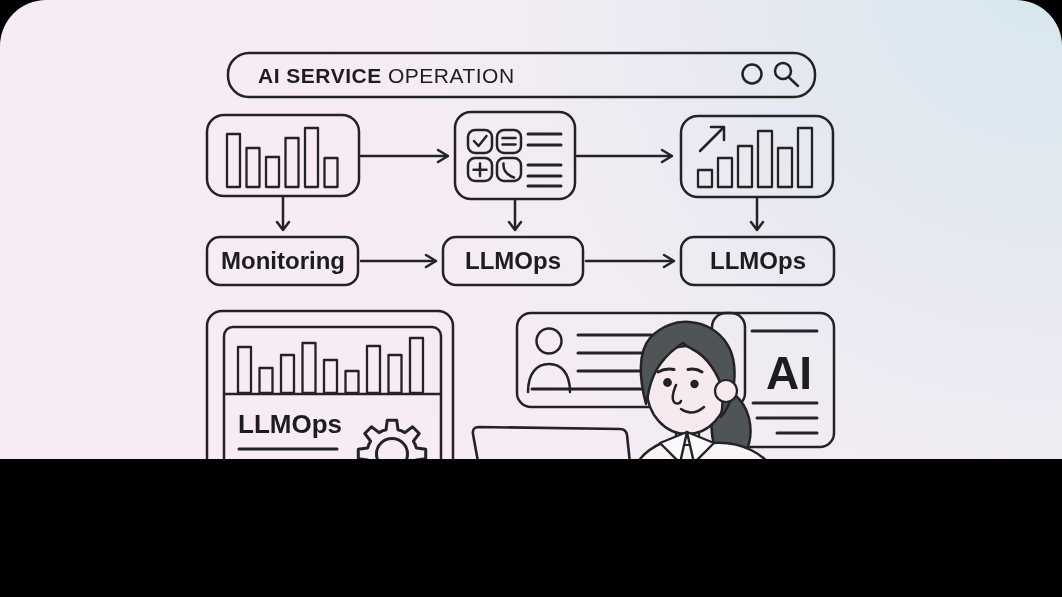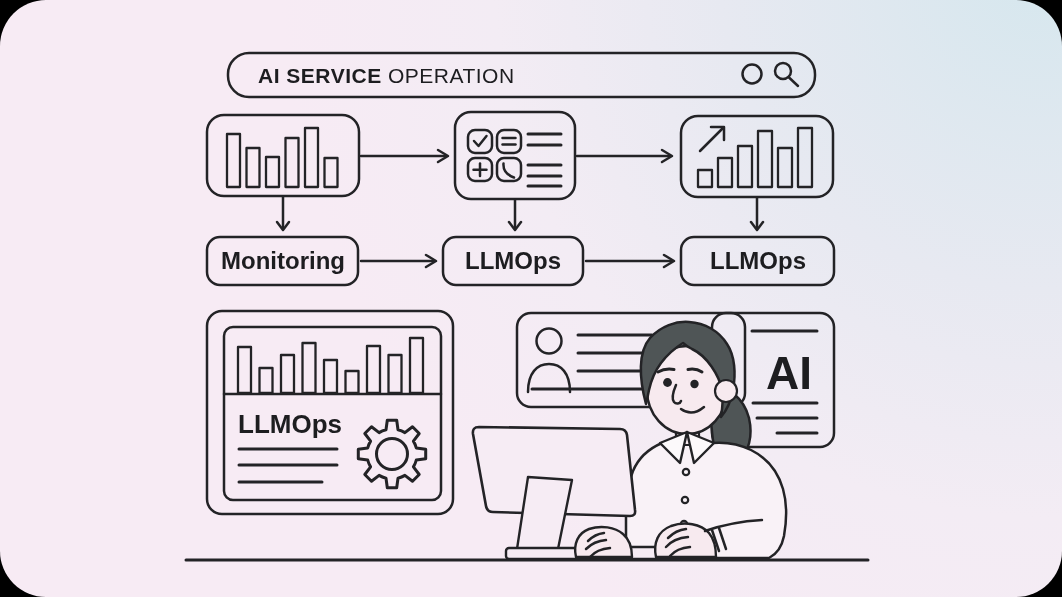--- a/index.html
+++ b/index.html
@@ -1,16 +1,16 @@
 <!DOCTYPE html>
 <html><head>
 <meta charset="utf-8">
 <style>
   html,body{margin:0;padding:0;background:#000;}
-  .stage{width:1062px;height:597px;position:relative;}
+  .stage{width:1062px;height:459px;position:relative;}
   svg{display:block;}
   .ln{fill:none;stroke:#232326;stroke-width:2.5;stroke-linecap:round;stroke-linejoin:round;}
   .thick{fill:none;stroke:#232326;stroke-width:3;stroke-linecap:round;stroke-linejoin:round;}
   .bars rect{fill:none;stroke:#232326;stroke-width:2.3;stroke-linejoin:round;}
   .cardline{stroke:#232326;stroke-width:3;stroke-linecap:round;}
   text{font-family:"Liberation Sans","DejaVu Sans",sans-serif;fill:#1d1d20;}
   .label{font-size:24px;font-weight:600;}
   .dashlabel{font-size:26px;font-weight:600;}
   .ailabel{font-size:46px;font-weight:bold;}
   .titletext{font-size:21px;letter-spacing:.5px;}

